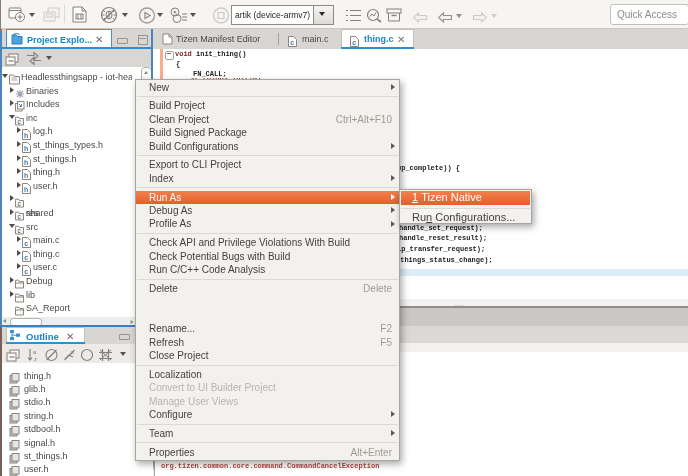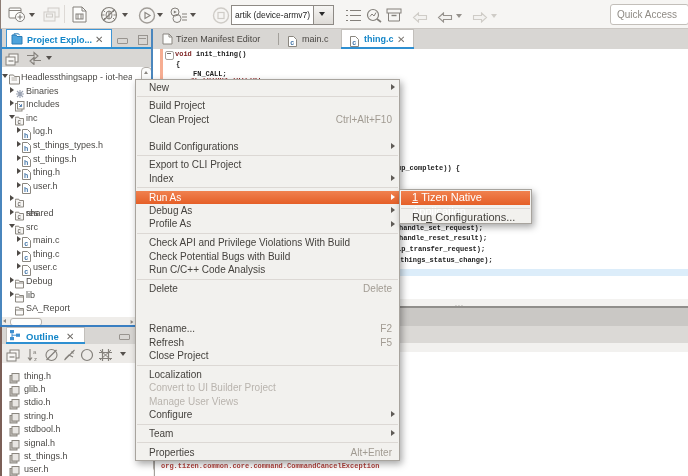--- a/index.html
+++ b/index.html
@@ -415,20 +415,21 @@
       </svg></div>
 <div class="abs tree-lbl" style="left:24px;top:464.3px">user.h</div>
 </div>
 <div class="abs" style="left:0;top:327px;width:2px;height:149px;background:#7b5f57"></div>
 
 <div class="abs" id="menu">
  <div class="mi" style="top:0.5px">New<span class="mar"></span></div>
  <div class="msep" style="top:16.1px"></div>
  <div class="mi" style="top:19.2px">Build Project</div>
  <div class="mi" style="top:32.7px">Clean Project<span class="sc">Ctrl+Alt+F10</span></div>
+ <div class="mi" style="top:46.1px">Build Signed Package</div>
  <div class="mi" style="top:59.6px">Build Configurations<span class="mar"></span></div>
  <div class="msep" style="top:75.1px"></div>
  <div class="mi" style="top:78.3px">Export to CLI Project</div>
  <div class="mi" style="top:91.7px">Index<span class="mar"></span></div>
  <div class="msep" style="top:107.3px"></div>
  <div class="mi orange" style="top:110.5px">Run As<span class="mar"></span></div>
  <div class="mi" style="top:123.9px">Debug As<span class="mar"></span></div>
  <div class="mi" style="top:137.4px">Profile As<span class="mar"></span></div>
  <div class="msep" style="top:152.9px"></div>
  <div class="mi" style="top:156.1px">Check API and Privilege Violations With Build</div>

